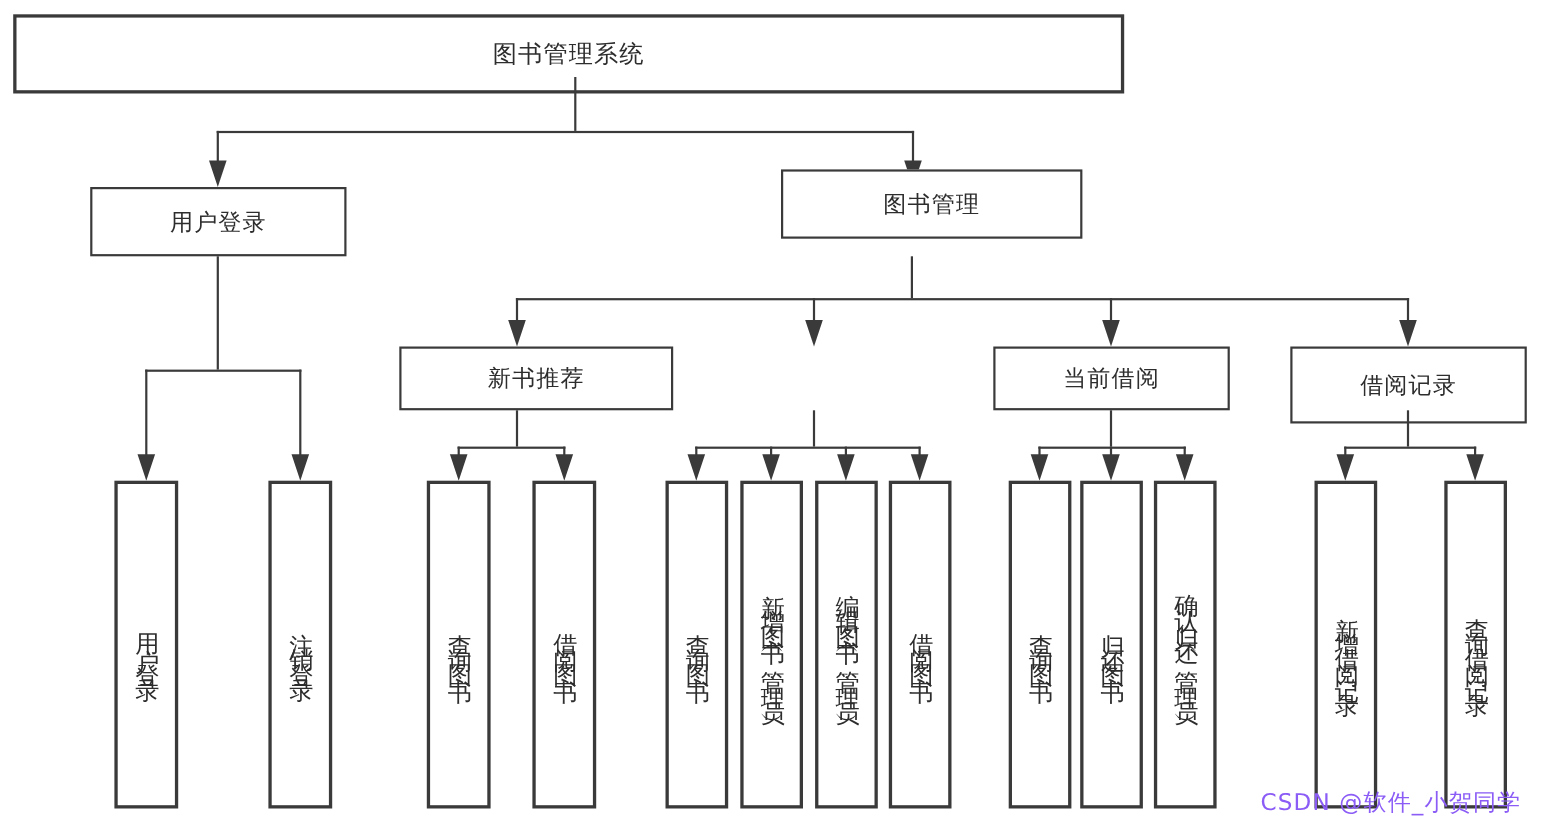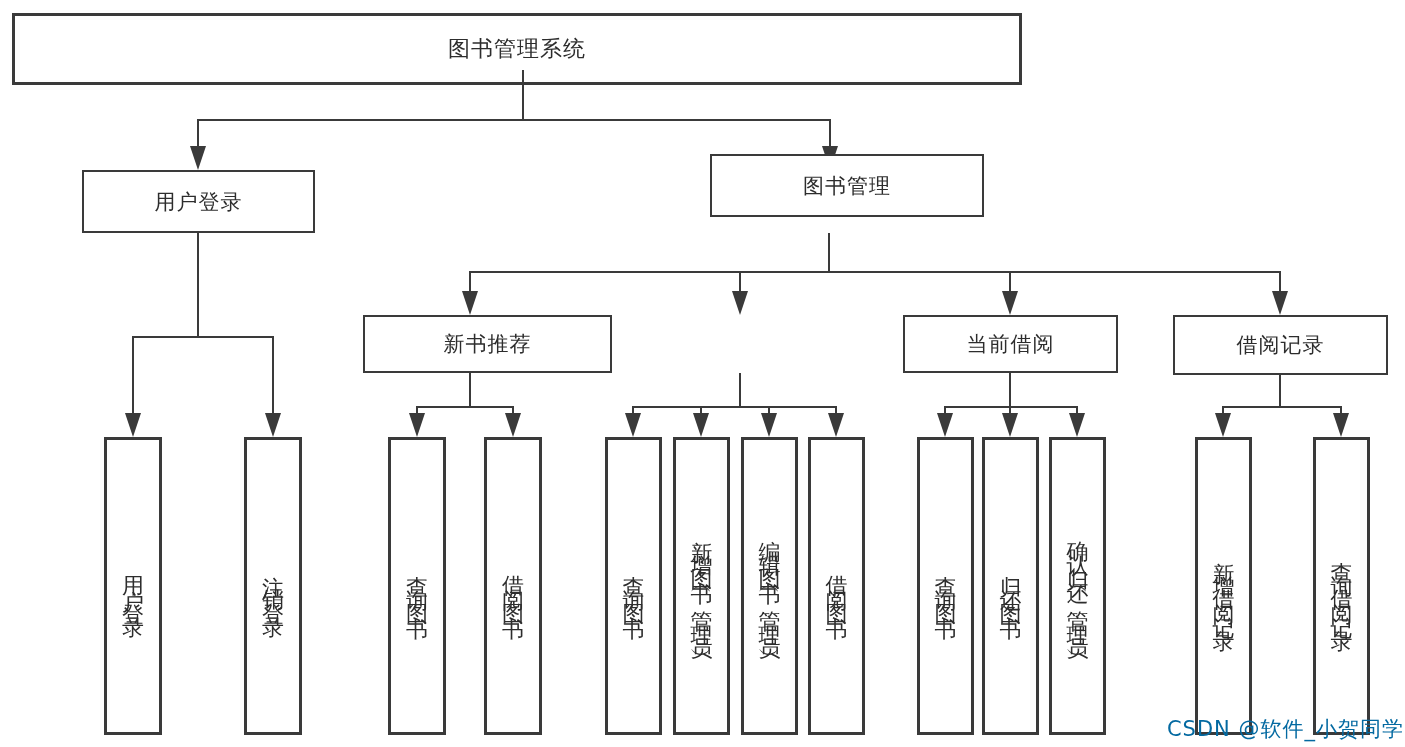--- a/index.html
+++ b/index.html
@@ -42,24 +42,24 @@
   .line { position: absolute; background: #3a3a3a; }
   .arrow {
     position: absolute;
     width: 0; height: 0;
     border-left: 8px solid transparent;
     border-right: 8px solid transparent;
     border-top: 24px solid #3a3a3a;
   }
   .watermark {
     position: absolute;
-    right: 1px;
+    right: 22px;
     bottom: 4px;
     font-size: 21px;
-    color: #0369a1;
+    color: #8b5cf6;
     letter-spacing: 1px;
     white-space: nowrap;
   }
 </style>
 </head>
 <body>
 
 <div class="canvas">
 
   <div class="box h lvl1" style="left:12px; top:13px; width:1010px; height:72px;">
@@ -97,21 +97,21 @@
   <div class="arrow" style="left:1002px; top:291px;"></div>
   <div class="line" style="left:1279px; top:271px; width:2px; height:22px;"></div>
   <div class="arrow" style="left:1272px; top:291px;"></div>
 
   <div class="box h" style="left:363px; top:315px; width:249px; height:58px;">
     <span>新书推荐</span>
   </div>
   <div class="box h" style="left:903px; top:315px; width:215px; height:58px;">
     <span>当前借阅</span>
   </div>
-  <div class="box h" style="left:1173px; top:315px; width:215px; height:60px;">
+  <div class="box h" style="left:1173px; top:315px; width:215px; height:70px;">
     <span>借阅记录</span>
   </div>
 
   <div class="line" style="left:469px; top:373px; width:2px; height:33px;"></div>
   <div class="line" style="left:416px; top:406px; width:98px; height:2px;"></div>
   <div class="line" style="left:416px; top:406px; width:2px; height:9px;"></div>
   <div class="arrow" style="left:409px; top:413px;"></div>
   <div class="line" style="left:512px; top:406px; width:2px; height:9px;"></div>
   <div class="arrow" style="left:505px; top:413px;"></div>
 

